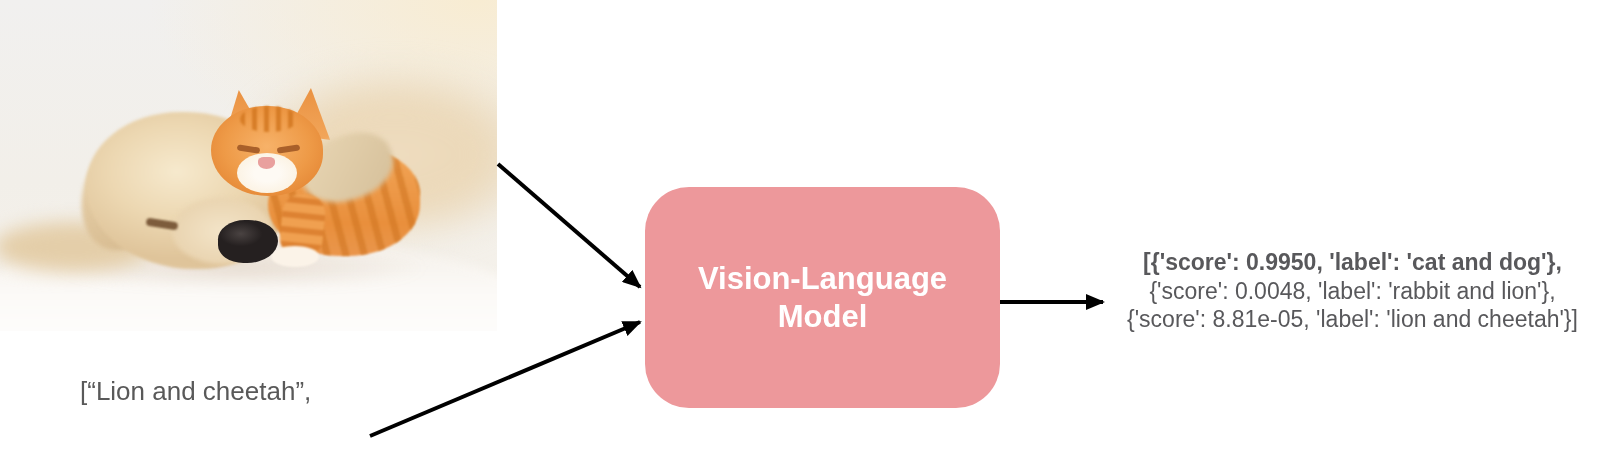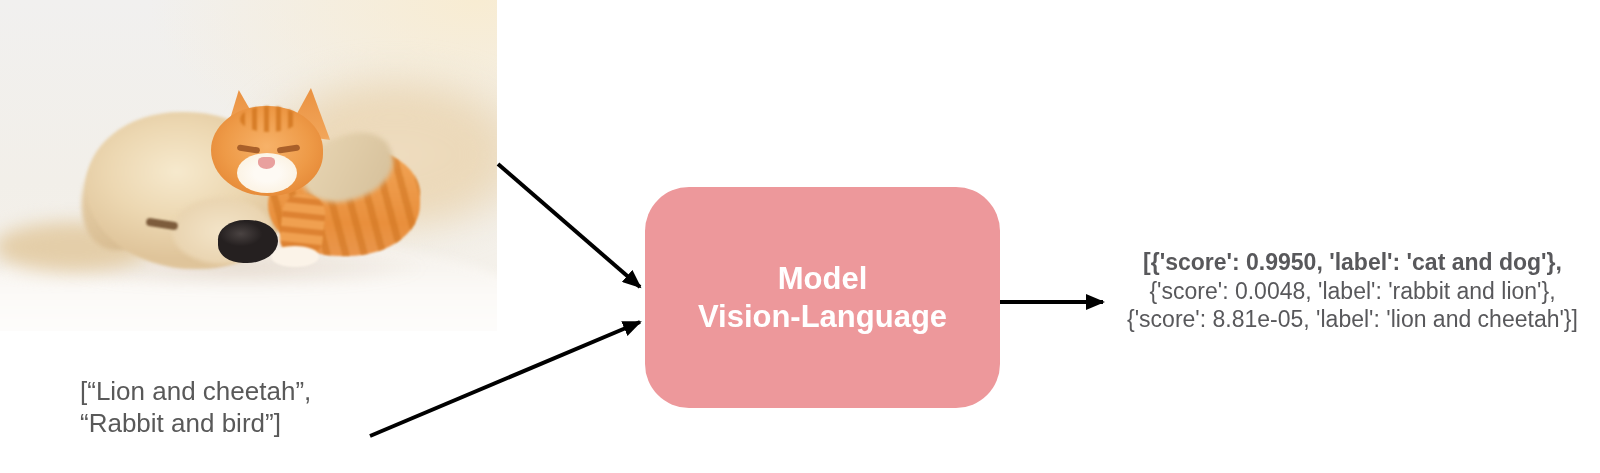--- a/index.html
+++ b/index.html
@@ -206,26 +206,25 @@
     <div class="kitten-head-stripes"></div>
     <div class="kitten-eye-left"></div>
     <div class="kitten-eye-right"></div>
     <div class="kitten-muzzle"></div>
     <div class="kitten-nose"></div>
     <div class="dog-nose"></div>
   </figure>
 
   <div class="input-list">
     <div>[“Lion and cheetah”,</div>
-    <div>“Rabbit and bird”]</div>
   </div>
 
   <div class="model-box">
+    <div class="label-line">Vision-Language</div>
     <div class="label-line">Model</div>
-    <div class="label-line">Vision-Language</div>
   </div>
 
   <div class="output-text">
     <div class="line-bold">[{'score': 0.9950, 'label': 'cat and dog'},</div>
     <div>{'score': 0.0048, 'label': 'rabbit and lion'},</div>
     <div>{'score': 8.81e-05, 'label': 'lion and cheetah'}]</div>
   </div>
 
   <svg class="arrows" viewBox="0 0 1600 473" xmlns="http://www.w3.org/2000/svg">
     <defs>

